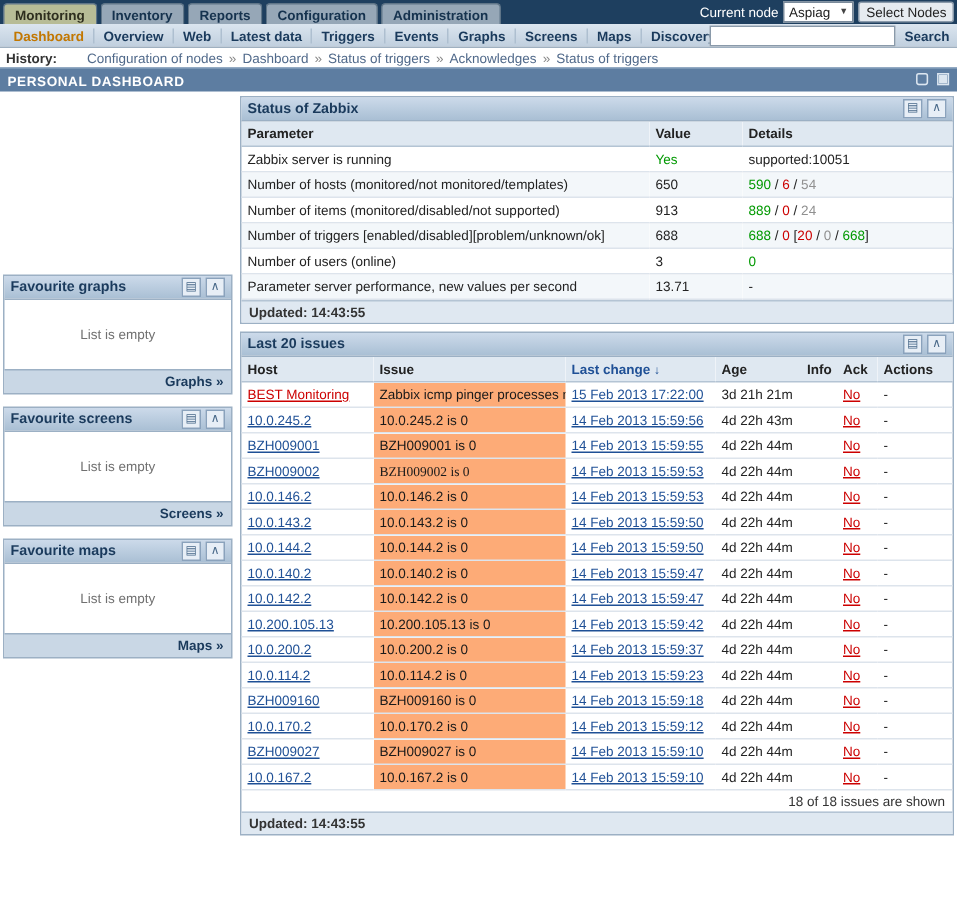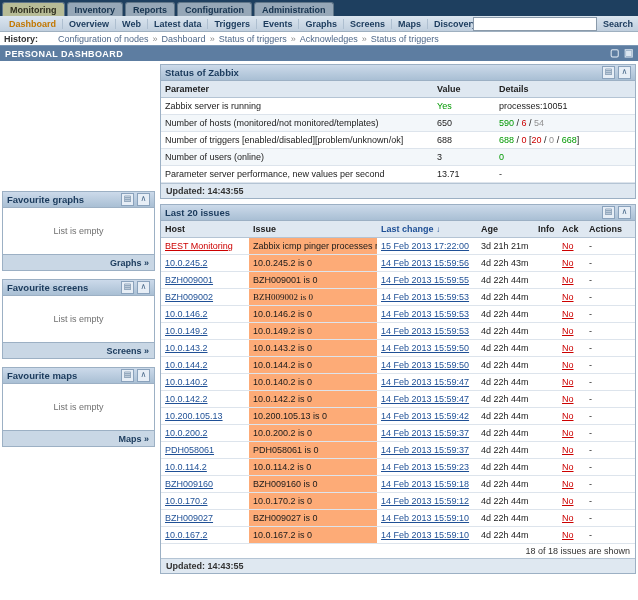--- a/index.html
+++ b/index.html
@@ -80,20 +80,28 @@
 
   <div class="topbar">
     <div class="tabs">
         <div class="tab active">Monitoring</div>
         <div class="tab">Inventory</div>
         <div class="tab">Reports</div>
         <div class="tab">Configuration</div>
         <div class="tab">Administration</div>
       </div>
     <div class="brand">SENSE</div>
+    <div class="node-area">
+      <span>Current node</span>
+      <span class="node-select">
+        <span>Aspiag</span>
+        <span class="chev">▼</span>
+      </span>
+      <button class="btn">Select Nodes</button>
+    </div>
   </div>
 
   <div class="subnav">
     <div class="subnav-items">
         <a class="snav active">Dashboard</a>
         <a class="snav">Overview</a>
         <a class="snav">Web</a>
         <a class="snav">Latest data</a>
         <a class="snav">Triggers</a>
         <a class="snav">Events</a>
@@ -182,26 +190,31 @@
             <tr>
               <th>Parameter</th>
               <th>Value</th>
               <th>Details</th>
             </tr>
           </thead>
           <tbody>
               <tr>
                 <td class="param">Zabbix server is running</td>
                 <td class="val green">Yes</td>
-                <td class="details"><span class="c-d">processes:10051</span></td>
+                <td class="details"><span class="c-d">supported:10051</span></td>
               </tr>
               <tr>
                 <td class="param">Number of hosts (monitored/not monitored/templates)</td>
                 <td class="val ">650</td>
                 <td class="details"><span class="c-g">590</span><span class="c-d"> / </span><span class="c-r">6</span><span class="c-d"> / </span><span class="c-gy">54</span></td>
+              </tr>
+              <tr>
+                <td class="param">Number of items (monitored/disabled/not supported)</td>
+                <td class="val ">913</td>
+                <td class="details"><span class="c-g">889</span><span class="c-d"> / </span><span class="c-r">0</span><span class="c-d"> / </span><span class="c-gy">24</span></td>
               </tr>
               <tr>
                 <td class="param">Number of triggers [enabled/disabled][problem/unknown/ok]</td>
                 <td class="val ">688</td>
                 <td class="details"><span class="c-g">688</span><span class="c-d"> / </span><span class="c-r">0</span><span class="c-d"> [</span><span class="c-r">20</span><span class="c-d"> / </span><span class="c-gy">0</span><span class="c-d"> / </span><span class="c-g">668</span><span class="c-d">]</span></td>
               </tr>
               <tr>
                 <td class="param">Number of users (online)</td>
                 <td class="val ">3</td>
                 <td class="details"><span class="c-g">0</span></td>
@@ -286,29 +299,20 @@
               <tr>
                 <td class="hostcell"><a class="lnk">10.0.146.2</a></td>
                 <td class="issuecell" style="background: rgb(253, 171, 119); margin-left: 32px;">10.0.146.2 is 0</td>
                 <td class="datecell"><a class="lnk">14 Feb 2013 15:59:53</a></td>
                 <td class="agecell">4d 22h 44m</td>
                 <td class="infocell"></td>
                 <td class="ackcell"><a class="acklnk">No</a></td>
                 <td class="actcell">-</td>
               </tr>
               <tr>
-                <td class="hostcell"><a class="lnk">10.0.149.2</a></td>
-                <td class="issuecell" style="background: rgb(253, 171, 119);">10.0.149.2 is 0</td>
-                <td class="datecell"><a class="lnk">14 Feb 2013 15:59:53</a></td>
-                <td class="agecell">4d 22h 44m</td>
-                <td class="infocell"></td>
-                <td class="ackcell"><a class="acklnk">No</a></td>
-                <td class="actcell">-</td>
-              </tr>
-              <tr>
                 <td class="hostcell"><a class="lnk">10.0.143.2</a></td>
                 <td class="issuecell" style="background: rgb(253, 171, 119);">10.0.143.2 is 0</td>
                 <td class="datecell"><a class="lnk">14 Feb 2013 15:59:50</a></td>
                 <td class="agecell">4d 22h 44m</td>
                 <td class="infocell"></td>
                 <td class="ackcell"><a class="acklnk">No</a></td>
                 <td class="actcell">-</td>
               </tr>
               <tr>
                 <td class="hostcell"><a class="lnk">10.0.144.2</a></td>
@@ -342,29 +346,20 @@
                 <td class="issuecell" style="background: rgb(253, 171, 119);">10.200.105.13 is 0</td>
                 <td class="datecell"><a class="lnk">14 Feb 2013 15:59:42</a></td>
                 <td class="agecell">4d 22h 44m</td>
                 <td class="infocell"></td>
                 <td class="ackcell"><a class="acklnk">No</a></td>
                 <td class="actcell">-</td>
               </tr>
               <tr>
                 <td class="hostcell"><a class="lnk">10.0.200.2</a></td>
                 <td class="issuecell" style="background: rgb(253, 171, 119);">10.0.200.2 is 0</td>
-                <td class="datecell"><a class="lnk">14 Feb 2013 15:59:37</a></td>
-                <td class="agecell">4d 22h 44m</td>
-                <td class="infocell"></td>
-                <td class="ackcell"><a class="acklnk">No</a></td>
-                <td class="actcell">-</td>
-              </tr>
-              <tr>
-                <td class="hostcell"><a class="lnk">PDH058061</a></td>
-                <td class="issuecell" style="background: rgb(253, 171, 119);">PDH058061 is 0</td>
                 <td class="datecell"><a class="lnk">14 Feb 2013 15:59:37</a></td>
                 <td class="agecell">4d 22h 44m</td>
                 <td class="infocell"></td>
                 <td class="ackcell"><a class="acklnk">No</a></td>
                 <td class="actcell">-</td>
               </tr>
               <tr>
                 <td class="hostcell"><a class="lnk">10.0.114.2</a></td>
                 <td class="issuecell" style="background: rgb(253, 171, 119);">10.0.114.2 is 0</td>
                 <td class="datecell"><a class="lnk">14 Feb 2013 15:59:23</a></td>

